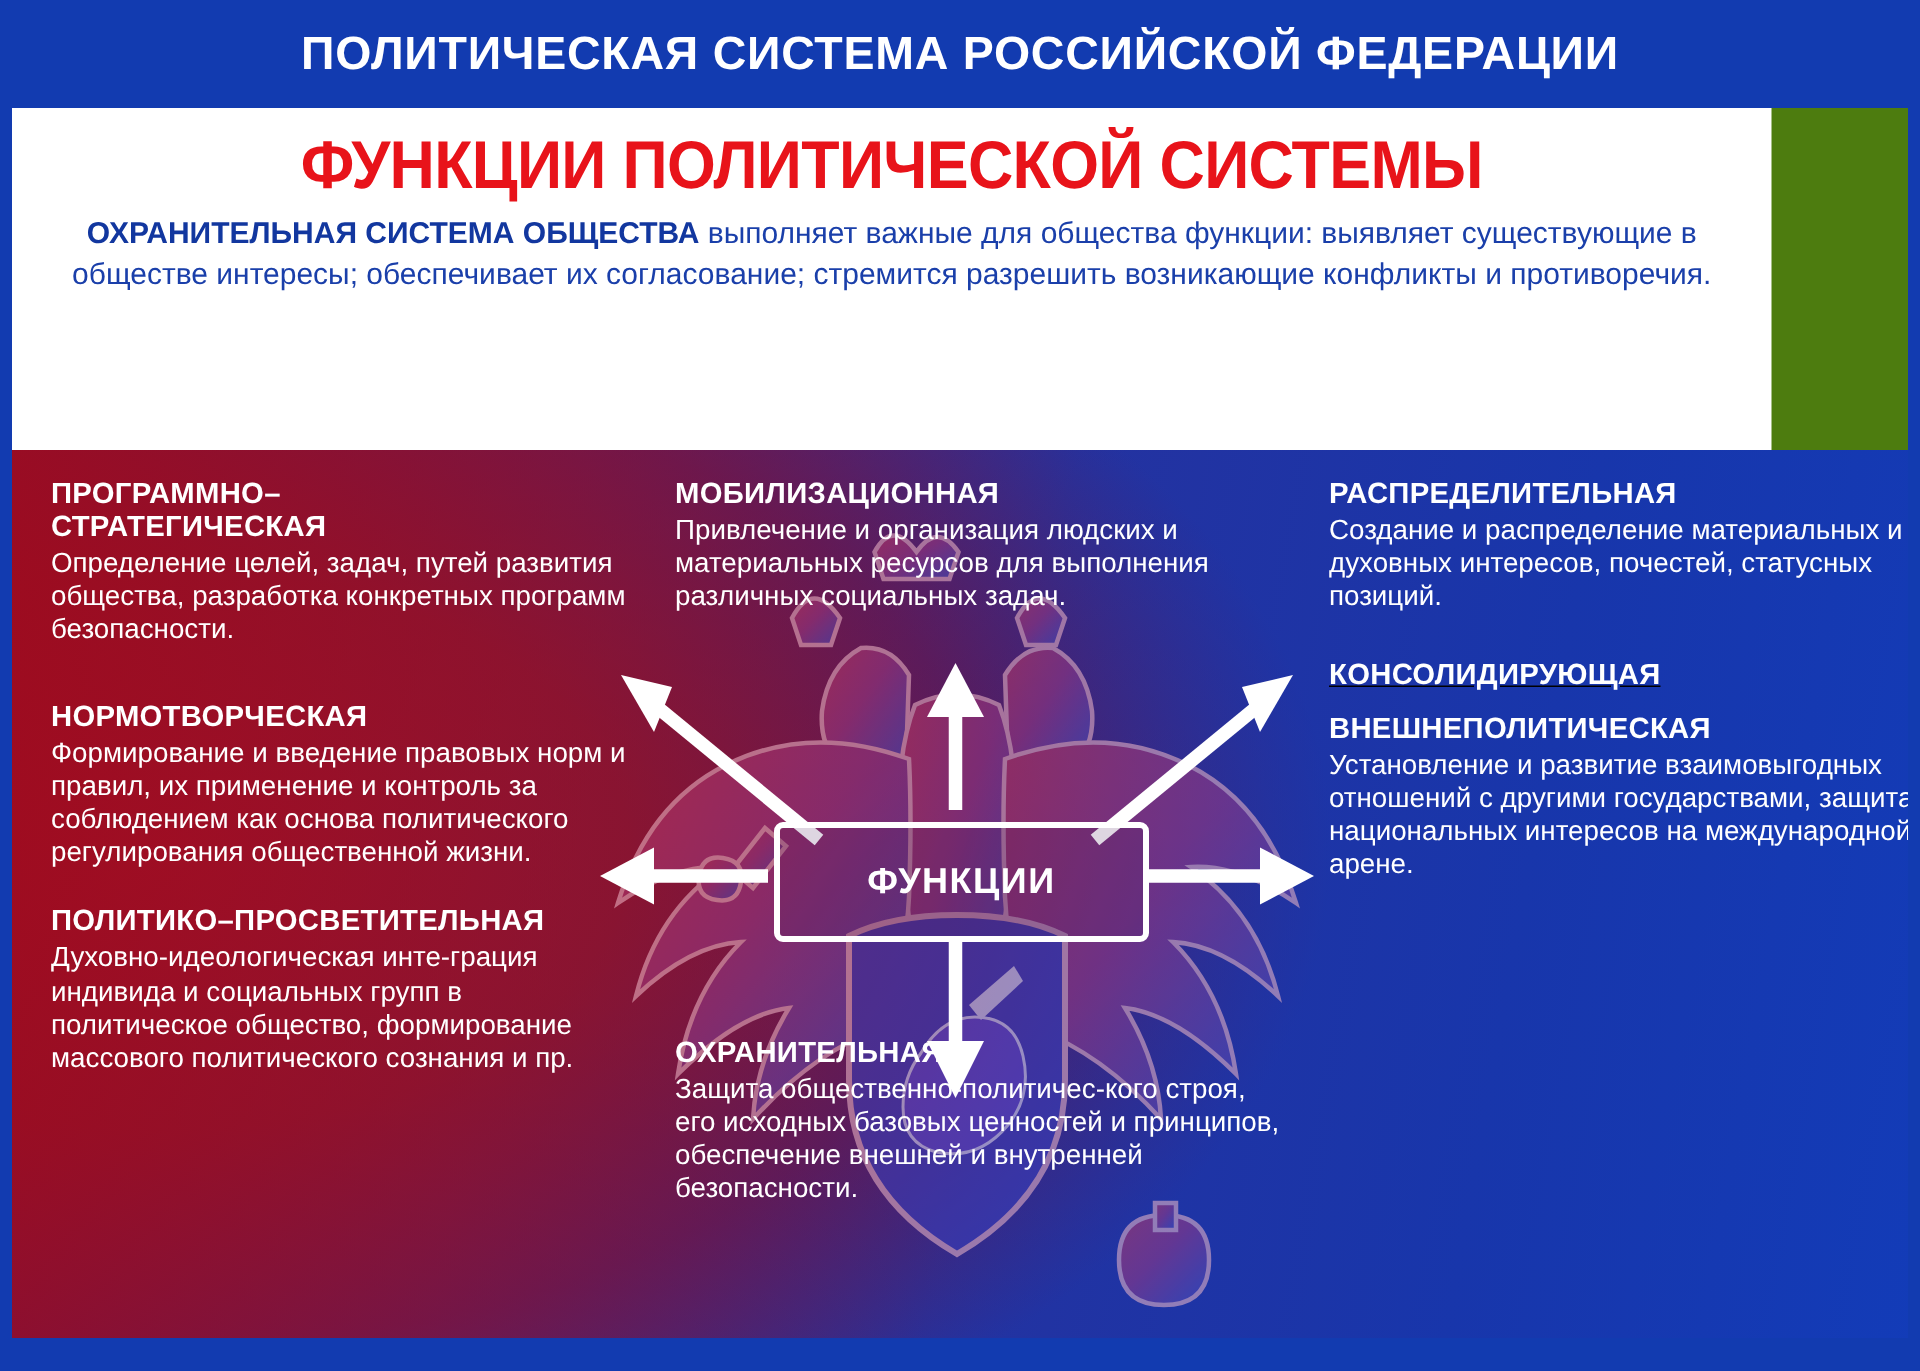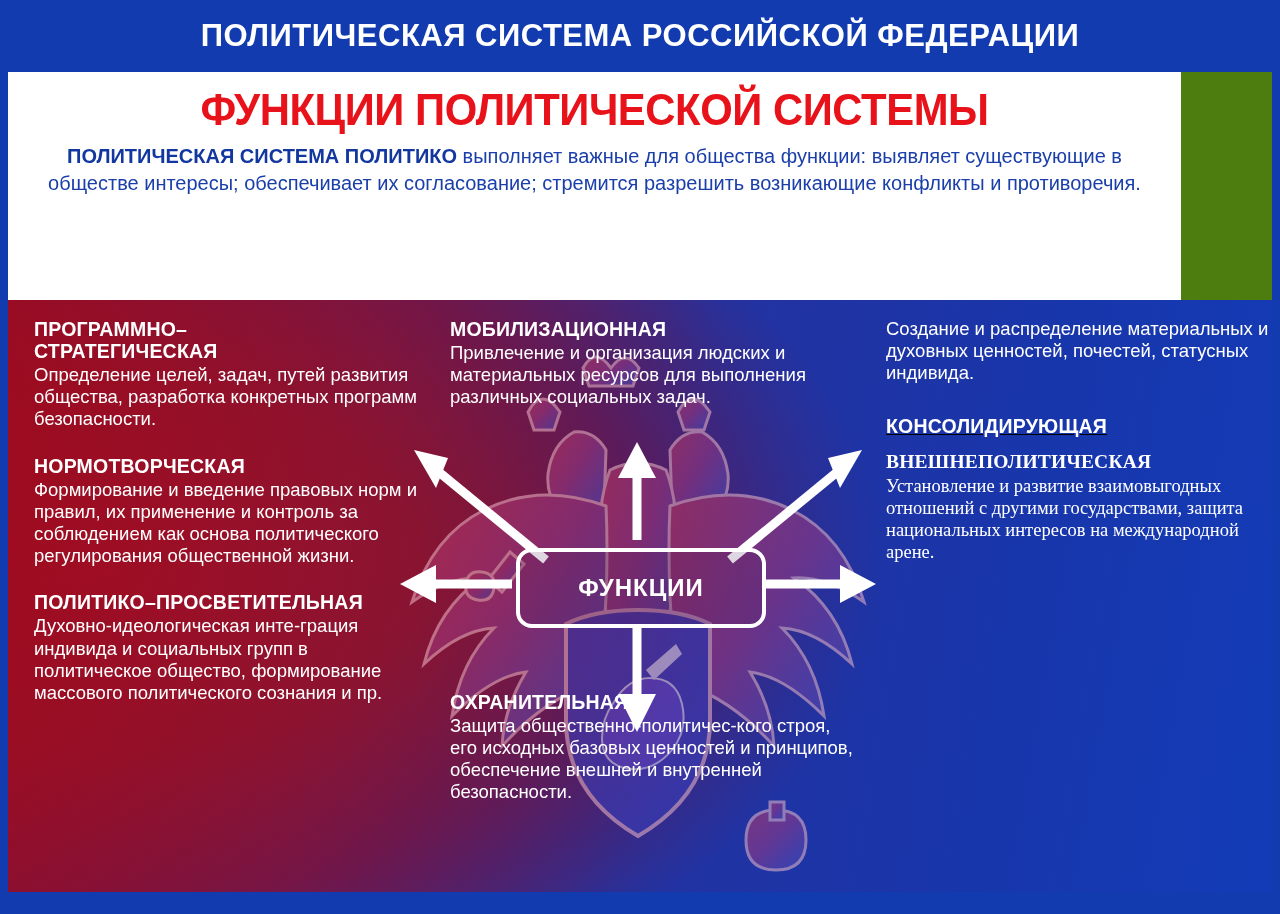--- a/index.html
+++ b/index.html
@@ -110,21 +110,21 @@
   .spacer-mid{height:268px;}
   
   .hub-wrap{
     position:absolute;left:370px;top:120px;width:520px;height:360px;
     z-index:4;pointer-events:none;
   }
   .hub{
     position:absolute;left:138px;top:128px;
     width:242px;height:72px;
     border:4px solid #ffffff;
-    border-radius:16px;
+    border-radius:6px;
     display:flex;align-items:center;justify-content:center;
     background:rgba(70,30,90,0.18);
   }
   .hub span{
     color:#ffffff;font-weight:bold;font-size:24px;letter-spacing:1px;
   }
   
   .footer-strip{
     position:absolute;left:0;bottom:0;width:1280px;height:22px;
     background:#123bb0;
@@ -139,21 +139,21 @@
 
   <div class="header-bar">
     <div class="title">ПОЛИТИЧЕСКАЯ СИСТЕМА РОССИЙСКОЙ ФЕДЕРАЦИИ</div>
   </div>
 
   <div class="side-left"></div>
   <div class="side-right"></div>
 
   <div class="intro">
     <h1>ФУНКЦИИ ПОЛИТИЧЕСКОЙ СИСТЕМЫ</h1>
-    <p><span class="lead">ПОЛИТИЧЕСКАЯ СИСТЕМА ПОЛИТИКО</span><span> выполняет важные для общества функции: выявляет существующие в обществе интересы; обеспечивает их согласование; стремится разрешить возникающие конфликты и противоречия.</span></p>
+    <p><span class="lead">ОХРАНИТЕЛЬНАЯ СИСТЕМА ОБЩЕСТВА</span><span> выполняет важные для общества функции: выявляет существующие в обществе интересы; обеспечивает их согласование; стремится разрешить возникающие конфликты и противоречия.</span></p>
   </div>
 
   <div class="main">
 
     <svg class="emblem" viewBox="0 0 520 580" xmlns="http://www.w3.org/2000/svg">
       <defs>
         <linearGradient id="eg" x1="0" y1="0" x2="1" y2="1">
           <stop offset="0%" stop-color="#c23a63"></stop>
           <stop offset="45%" stop-color="#9b3a86"></stop>
           <stop offset="100%" stop-color="#3b52c8"></stop>
@@ -216,21 +216,21 @@
     </div>
 
     <div class="cols">
 
       <div class="col col-left">
         <div class="blk">
           <h3 style="white-space:pre-line">ПРОГРАММНО–
 СТРАТЕГИЧЕСКАЯ</h3>
           <p>Определение целей, задач, путей развития общества, разработка конкретных программ безопасности.</p>
         </div>
-        <div class="blk" style="margin-top:24px;">
+        <div class="blk" style="margin-top:36px;">
           <h3>НОРМОТВОРЧЕСКАЯ</h3>
           <p>Формирование и введение правовых норм и правил, их применение и контроль за соблюдением как основа политического регулирования общественной жизни.</p>
         </div>
         <div class="blk" style="margin-top:24px;">
           <h3>ПОЛИТИКО–ПРОСВЕТИТЕЛЬНАЯ</h3>
           <p>Духовно-идеологическая инте-грация индивида и социальных групп в политическое общество, формирование массового политического сознания и пр.</p>
         </div>
       </div>
 
       <div class="col col-mid">
@@ -240,26 +240,27 @@
         </div>
         <div class="spacer-mid"></div>
         <div class="blk">
           <h3>ОХРАНИТЕЛЬНАЯ</h3>
           <p>Защита общественно-политичес-кого строя, его исходных базовых ценностей и принципов, обеспечение внешней и внутренней безопасности.</p>
         </div>
       </div>
 
       <div class="col col-right">
         <div class="blk">
-          <p>Создание и распределение материальных и духовных ценностей, почестей, статусных индивида.</p>
+          <h3>РАСПРЕДЕЛИТЕЛЬНАЯ</h3>
+          <p>Создание и распределение материальных и духовных интересов, почестей, статусных позиций.</p>
         </div>
         <div class="blk" style="margin-top:30px;text-decoration:underline;">
           <h3>КОНСОЛИДИРУЮЩАЯ</h3>
         </div>
-        <div class="blk" style="font-family:Liberation Serif, serif;">
+        <div class="blk" style="">
           <h3>ВНЕШНЕПОЛИТИЧЕСКАЯ</h3>
           <p>Установление и развитие взаимовыгодных отношений с другими государствами, защита национальных интересов на международной арене.</p>
         </div>
       </div>
 
     </div>
   </div>
 
   <div class="footer-strip"></div>
 </div>

